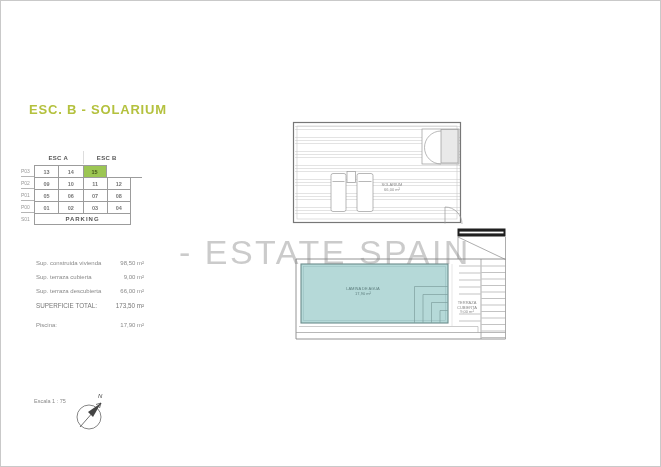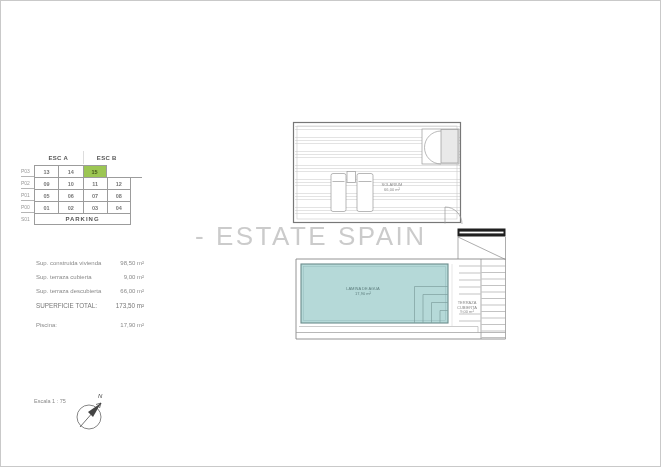--- a/index.html
+++ b/index.html
@@ -39,31 +39,32 @@
 
   
   .hatch{position:absolute;left:294px;top:123px;width:165px;height:97px;z-index:2;
          background:repeating-linear-gradient(180deg,#ffffff 0px,#ffffff 2.2px,#e3e3e3 2.2px,#e3e3e3 2.8px);}
   .plansvg{position:absolute;left:0;top:0;z-index:3;}
   .plan-label{position:absolute;z-index:4;text-align:center;color:#8a8a8a;
               font-size:4px;line-height:4.6px;}
   .plan-label .nm{display:block;}
   .plan-label.pool{color:#5f7f7f;}
 
-  .watermark{position:absolute;left:178px;top:220px;z-index:6;font-size:26px;
-             letter-spacing:2.5px;color:rgba(130,130,130,0.42);white-space:nowrap;margin-left:16px;}
+  .watermark{position:absolute;left:178px;top:232px;z-index:6;font-size:34px;
+             letter-spacing:2.5px;color:rgba(130,130,130,0.42);white-space:nowrap;}
 
   .scale{position:absolute;left:33px;top:397px;font-size:5.5px;color:#8a8a8a;}
   .north{position:absolute;left:97px;top:392px;font-size:6px;font-style:italic;color:#444;z-index:4;}
 </style>
 </head>
 <body>
 
 <div class="page">
 
+  <div class="title">ESC. B - SOLARIUM</div>
 
   <div class="units">
     <div class="hdr">
       <div class="hspace"></div>
       <div class="hcell">ESC A</div>
       <div class="hcell">ESC B</div>
       <div class="hdrline"></div>
     </div>
     <div id="tbody">
         <div class="grid-row">

